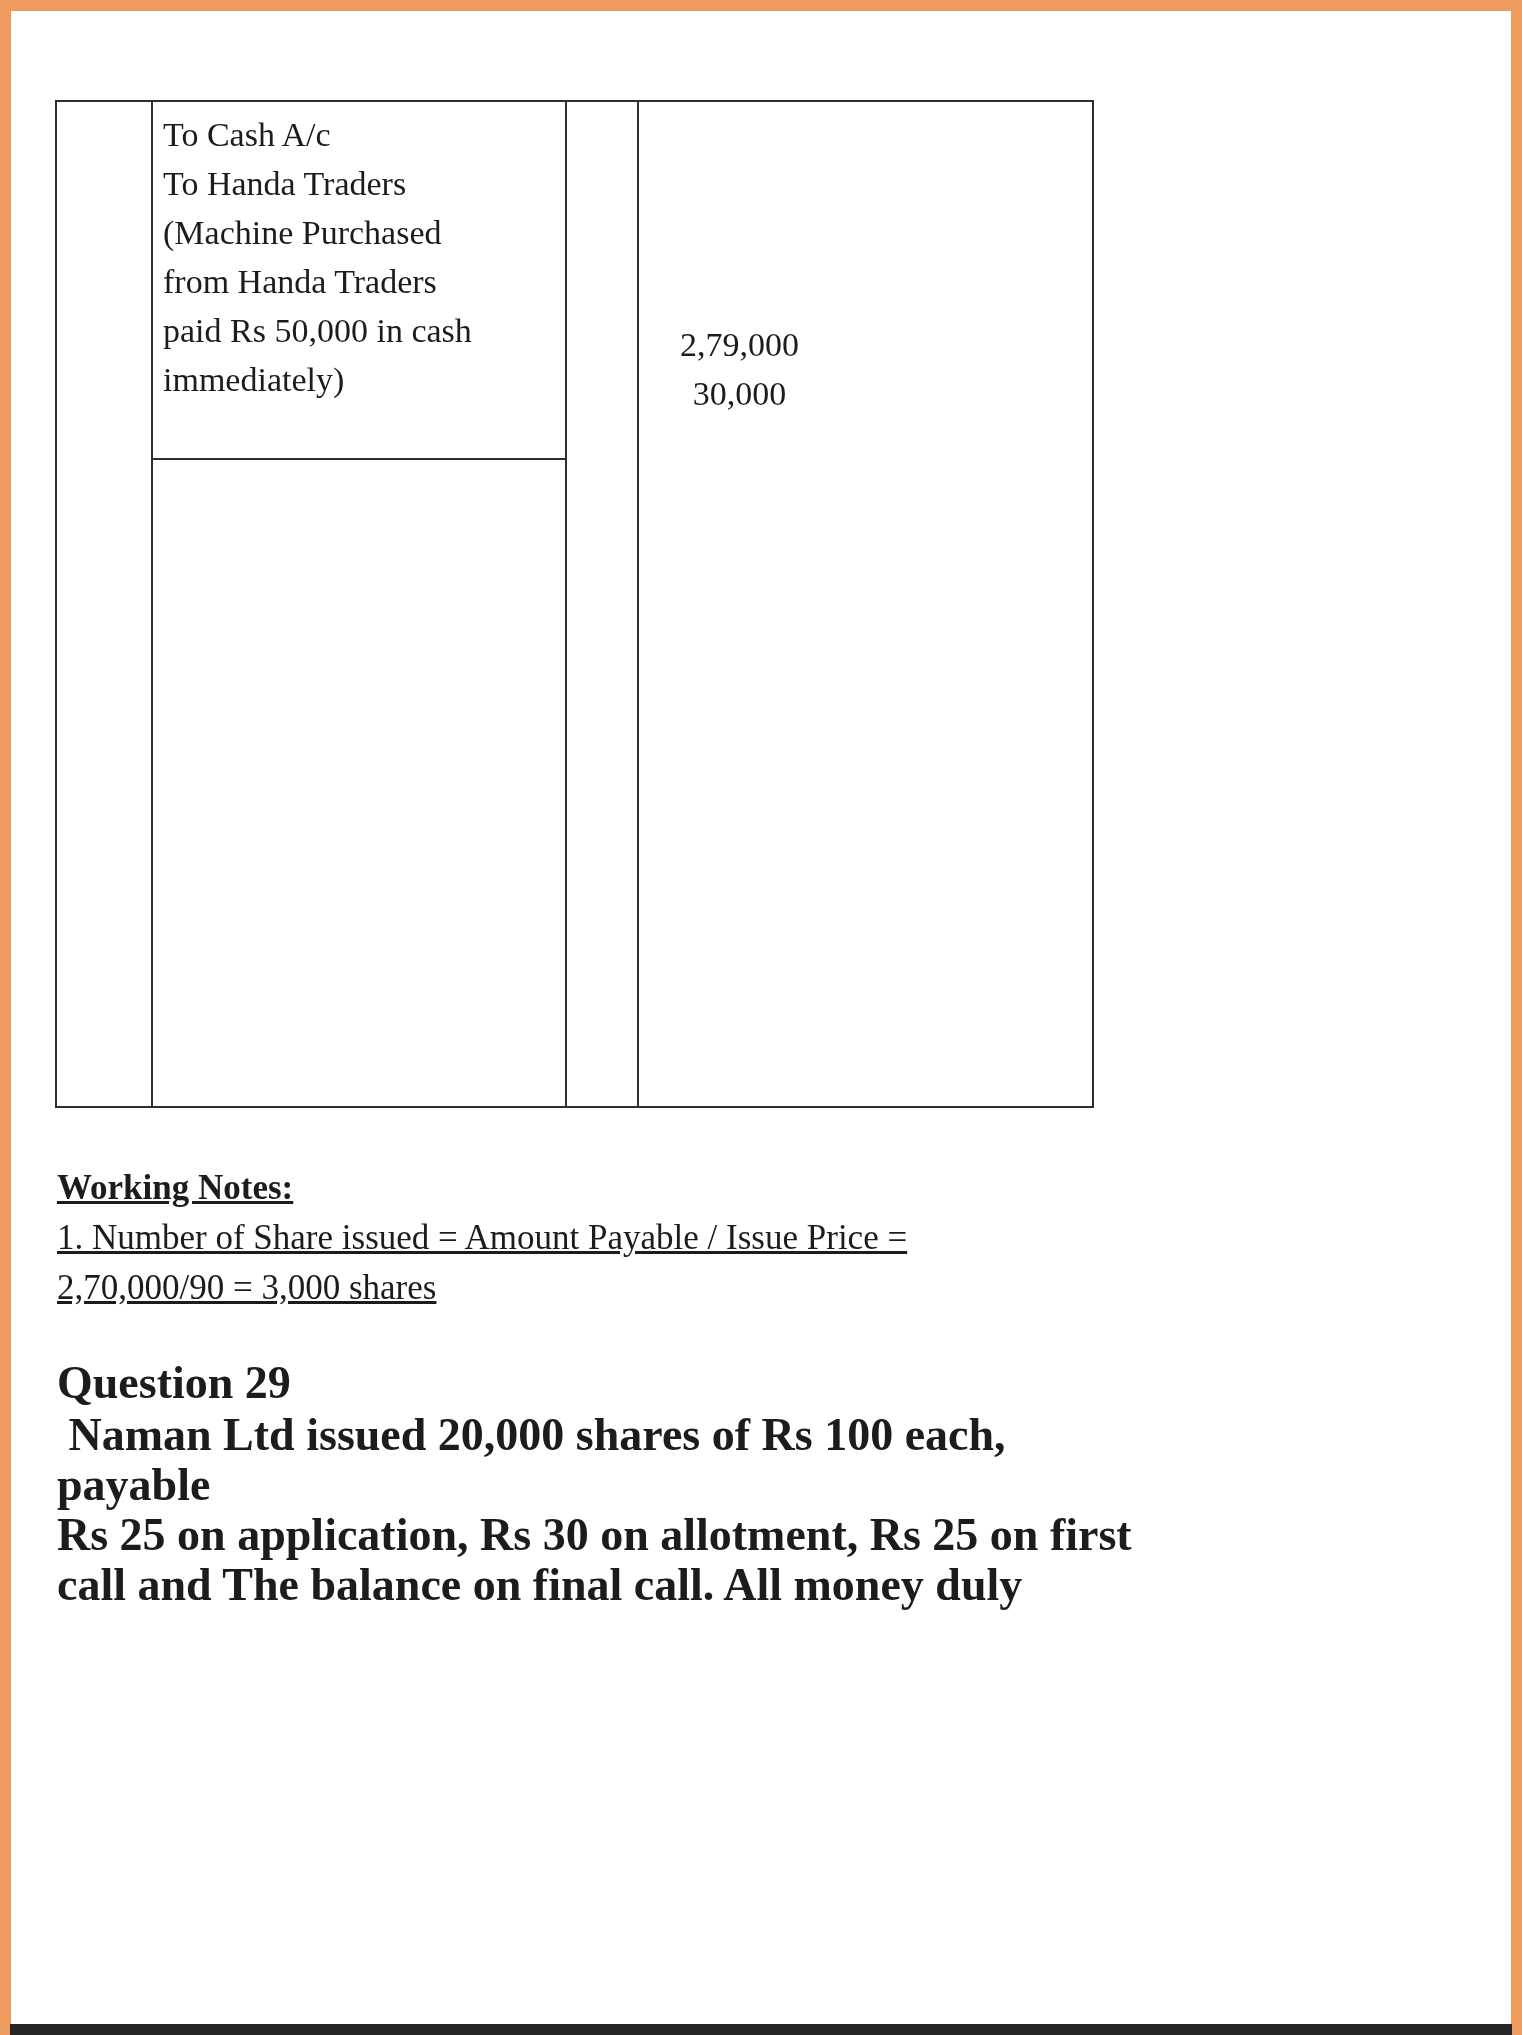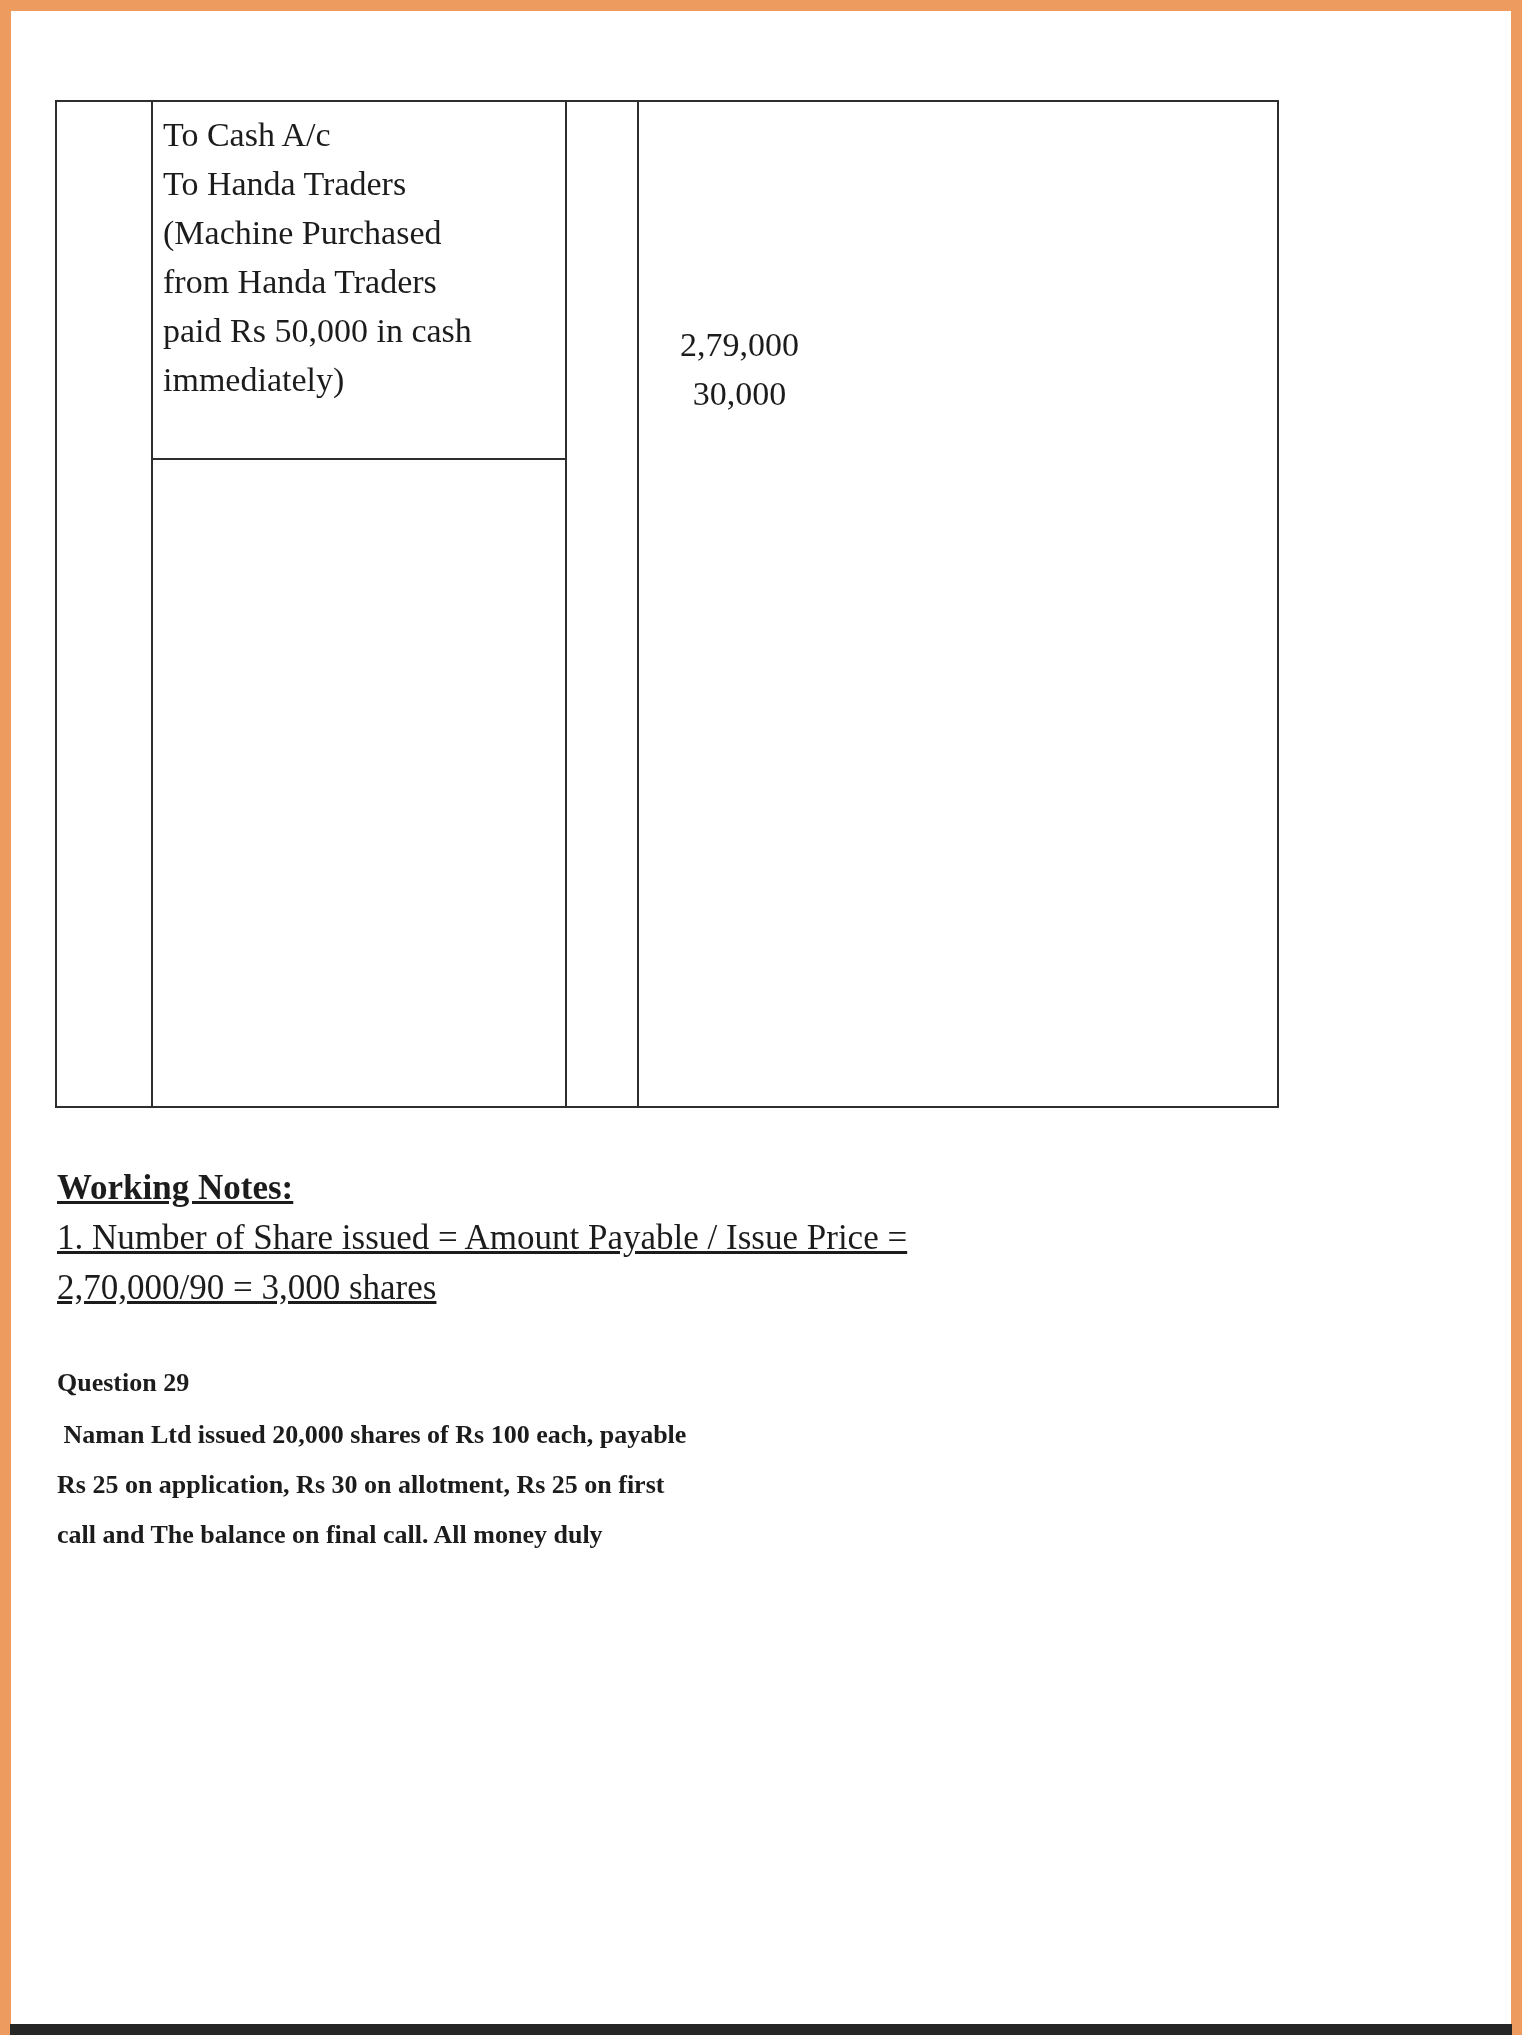--- a/index.html
+++ b/index.html
@@ -19,21 +19,21 @@
     pointer-events: none;
     z-index: 5;
   }
   .lines { white-space: pre-wrap; }
 
   
   .journal-table {
     position: absolute;
     left: 55px;
     top: 100px;
-    width: 1224px;
+    width: 1039px;
     height: 1008px;
     border: 2px solid #2e2e2e;
     display: flex;
     font-size: 34px;
     line-height: 49px;
   }
   .col { border-right: 2px solid #2e2e2e; height: 100%; }
   .col:last-child { border-right: none; }
   .col-indent { width: 96px; }
   .col-particulars { width: 414px; display: flex; flex-direction: column; }
@@ -63,21 +63,21 @@
     text-decoration: underline;
   }
   .working-notes .heading { font-weight: bold; }
 
   
   .question {
     position: absolute;
     left: 57px;
     top: 1358px;
     width: 1080px;
-    font-size: 26px;
+    font-size: 46px;
     line-height: 50px;
   }
   .question .heading { font-weight: bold; }
   .question .body { font-weight: bold; margin-top: 2px; }
 
   .bottom-strip {
     position: absolute;
     left: 10px;
     right: 10px;
     bottom: 0;

